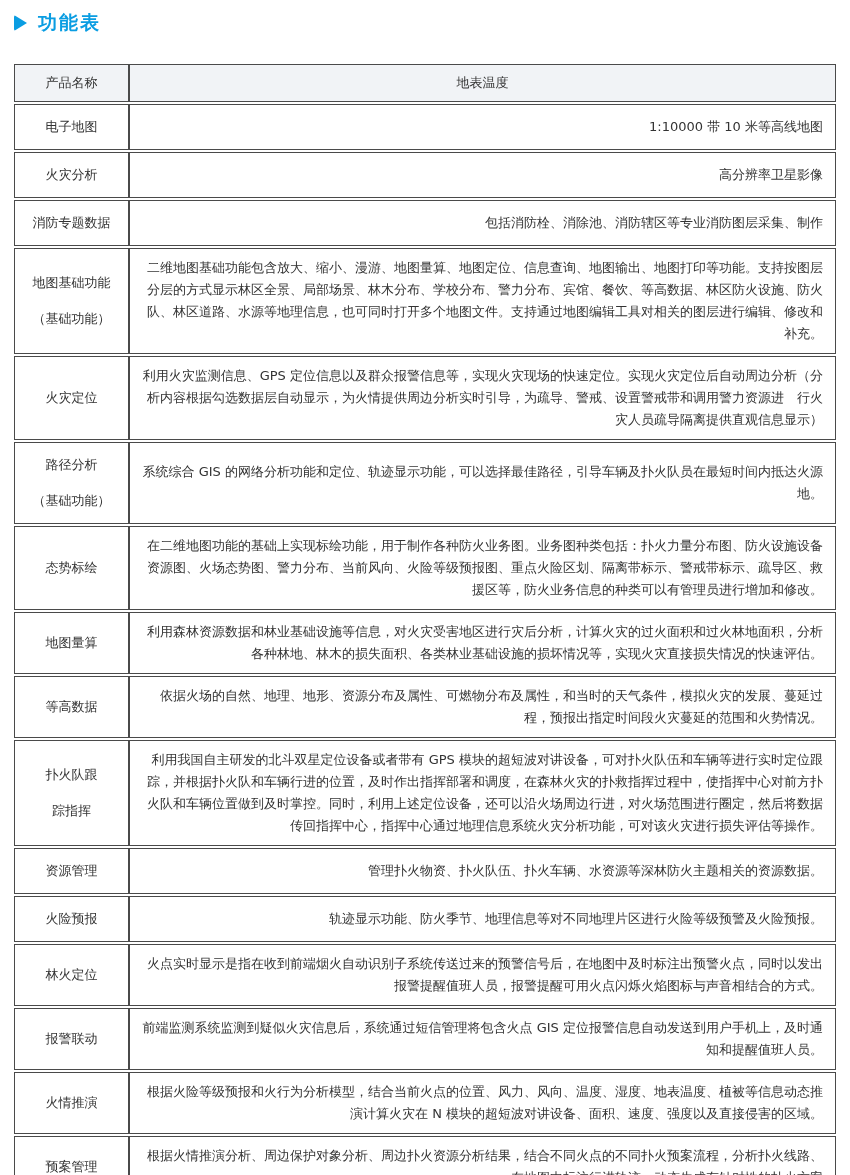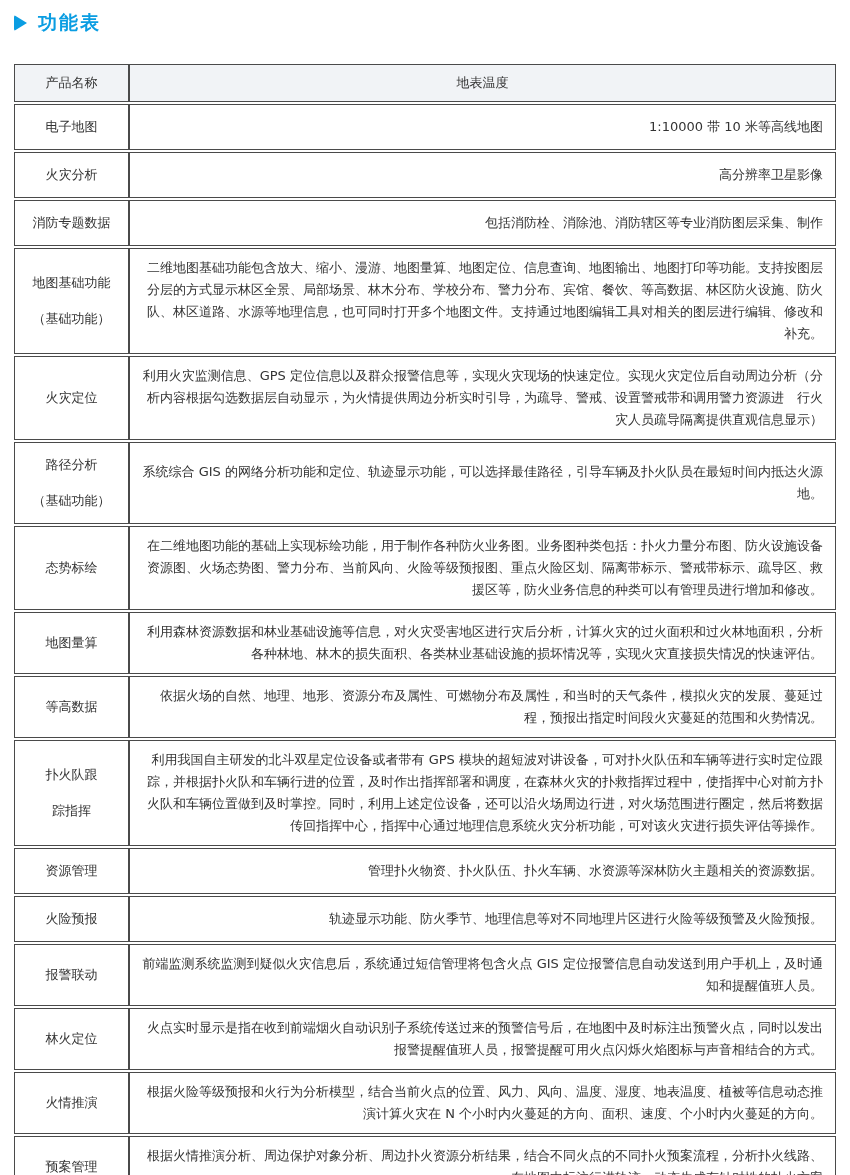--- a/index.html
+++ b/index.html
@@ -154,32 +154,32 @@
     <td class="name-cell">资源管理</td>
     <td class="spec-cell">管理扑火物资、扑火队伍、扑火车辆、水资源等深林防火主题相关的资源数据。</td>
   </tr>
 
   <tr>
     <td class="name-cell">火险预报</td>
     <td class="spec-cell">轨迹显示功能、防火季节、地理信息等对不同地理片区进行火险等级预警及火险预报。</td>
   </tr>
 
   <tr>
+    <td class="name-cell">林火定位</td>
+    <td class="spec-cell">火点实时显示是指在收到前端烟火自动识别子系统传送过来的预警信号后，在地图中及时标注出预警火点，同时以发出报警提醒值班人员，报警提醒可用火点闪烁火焰图标与声音相结合的方式。</td>
+  </tr>
+
+  <tr>
     <td class="name-cell">报警联动</td>
     <td class="spec-cell">前端监测系统监测到疑似火灾信息后，系统通过短信管理将包含火点 GIS 定位报警信息自动发送到用户手机上，及时通知和提醒值班人员。</td>
   </tr>
 
   <tr>
-    <td class="name-cell">林火定位</td>
-    <td class="spec-cell">火点实时显示是指在收到前端烟火自动识别子系统传送过来的预警信号后，在地图中及时标注出预警火点，同时以发出报警提醒值班人员，报警提醒可用火点闪烁火焰图标与声音相结合的方式。</td>
-  </tr>
-
-  <tr>
     <td class="name-cell">火情推演</td>
-    <td class="spec-cell">根据火险等级预报和火行为分析模型，结合当前火点的位置、风力、风向、温度、湿度、地表温度、植被等信息动态推演计算火灾在 N 个小时内火蔓延的方向、面积、速度、个小时内火蔓延的方向。</td>
+    <td class="spec-cell">根据火险等级预报和火行为分析模型，结合当前火点的位置、风力、风向、温度、湿度、地表温度、植被等信息动态推演计算火灾在 N 模块的超短波对讲设备、面积、速度、强度以及直接侵害的区域。</td>
   </tr>
 
   <tr>
     <td class="name-cell">预案管理</td>
     <td class="spec-cell">根据火情推演分析、周边保护对象分析、周边扑火资源分析结果，结合不同火点的不同扑火预案流程，分析扑火线路、在地图中标注行进轨迹，动态生成有针对性的扑火方案</td>
   </tr>
 
 </tbody>
 </table>
 

